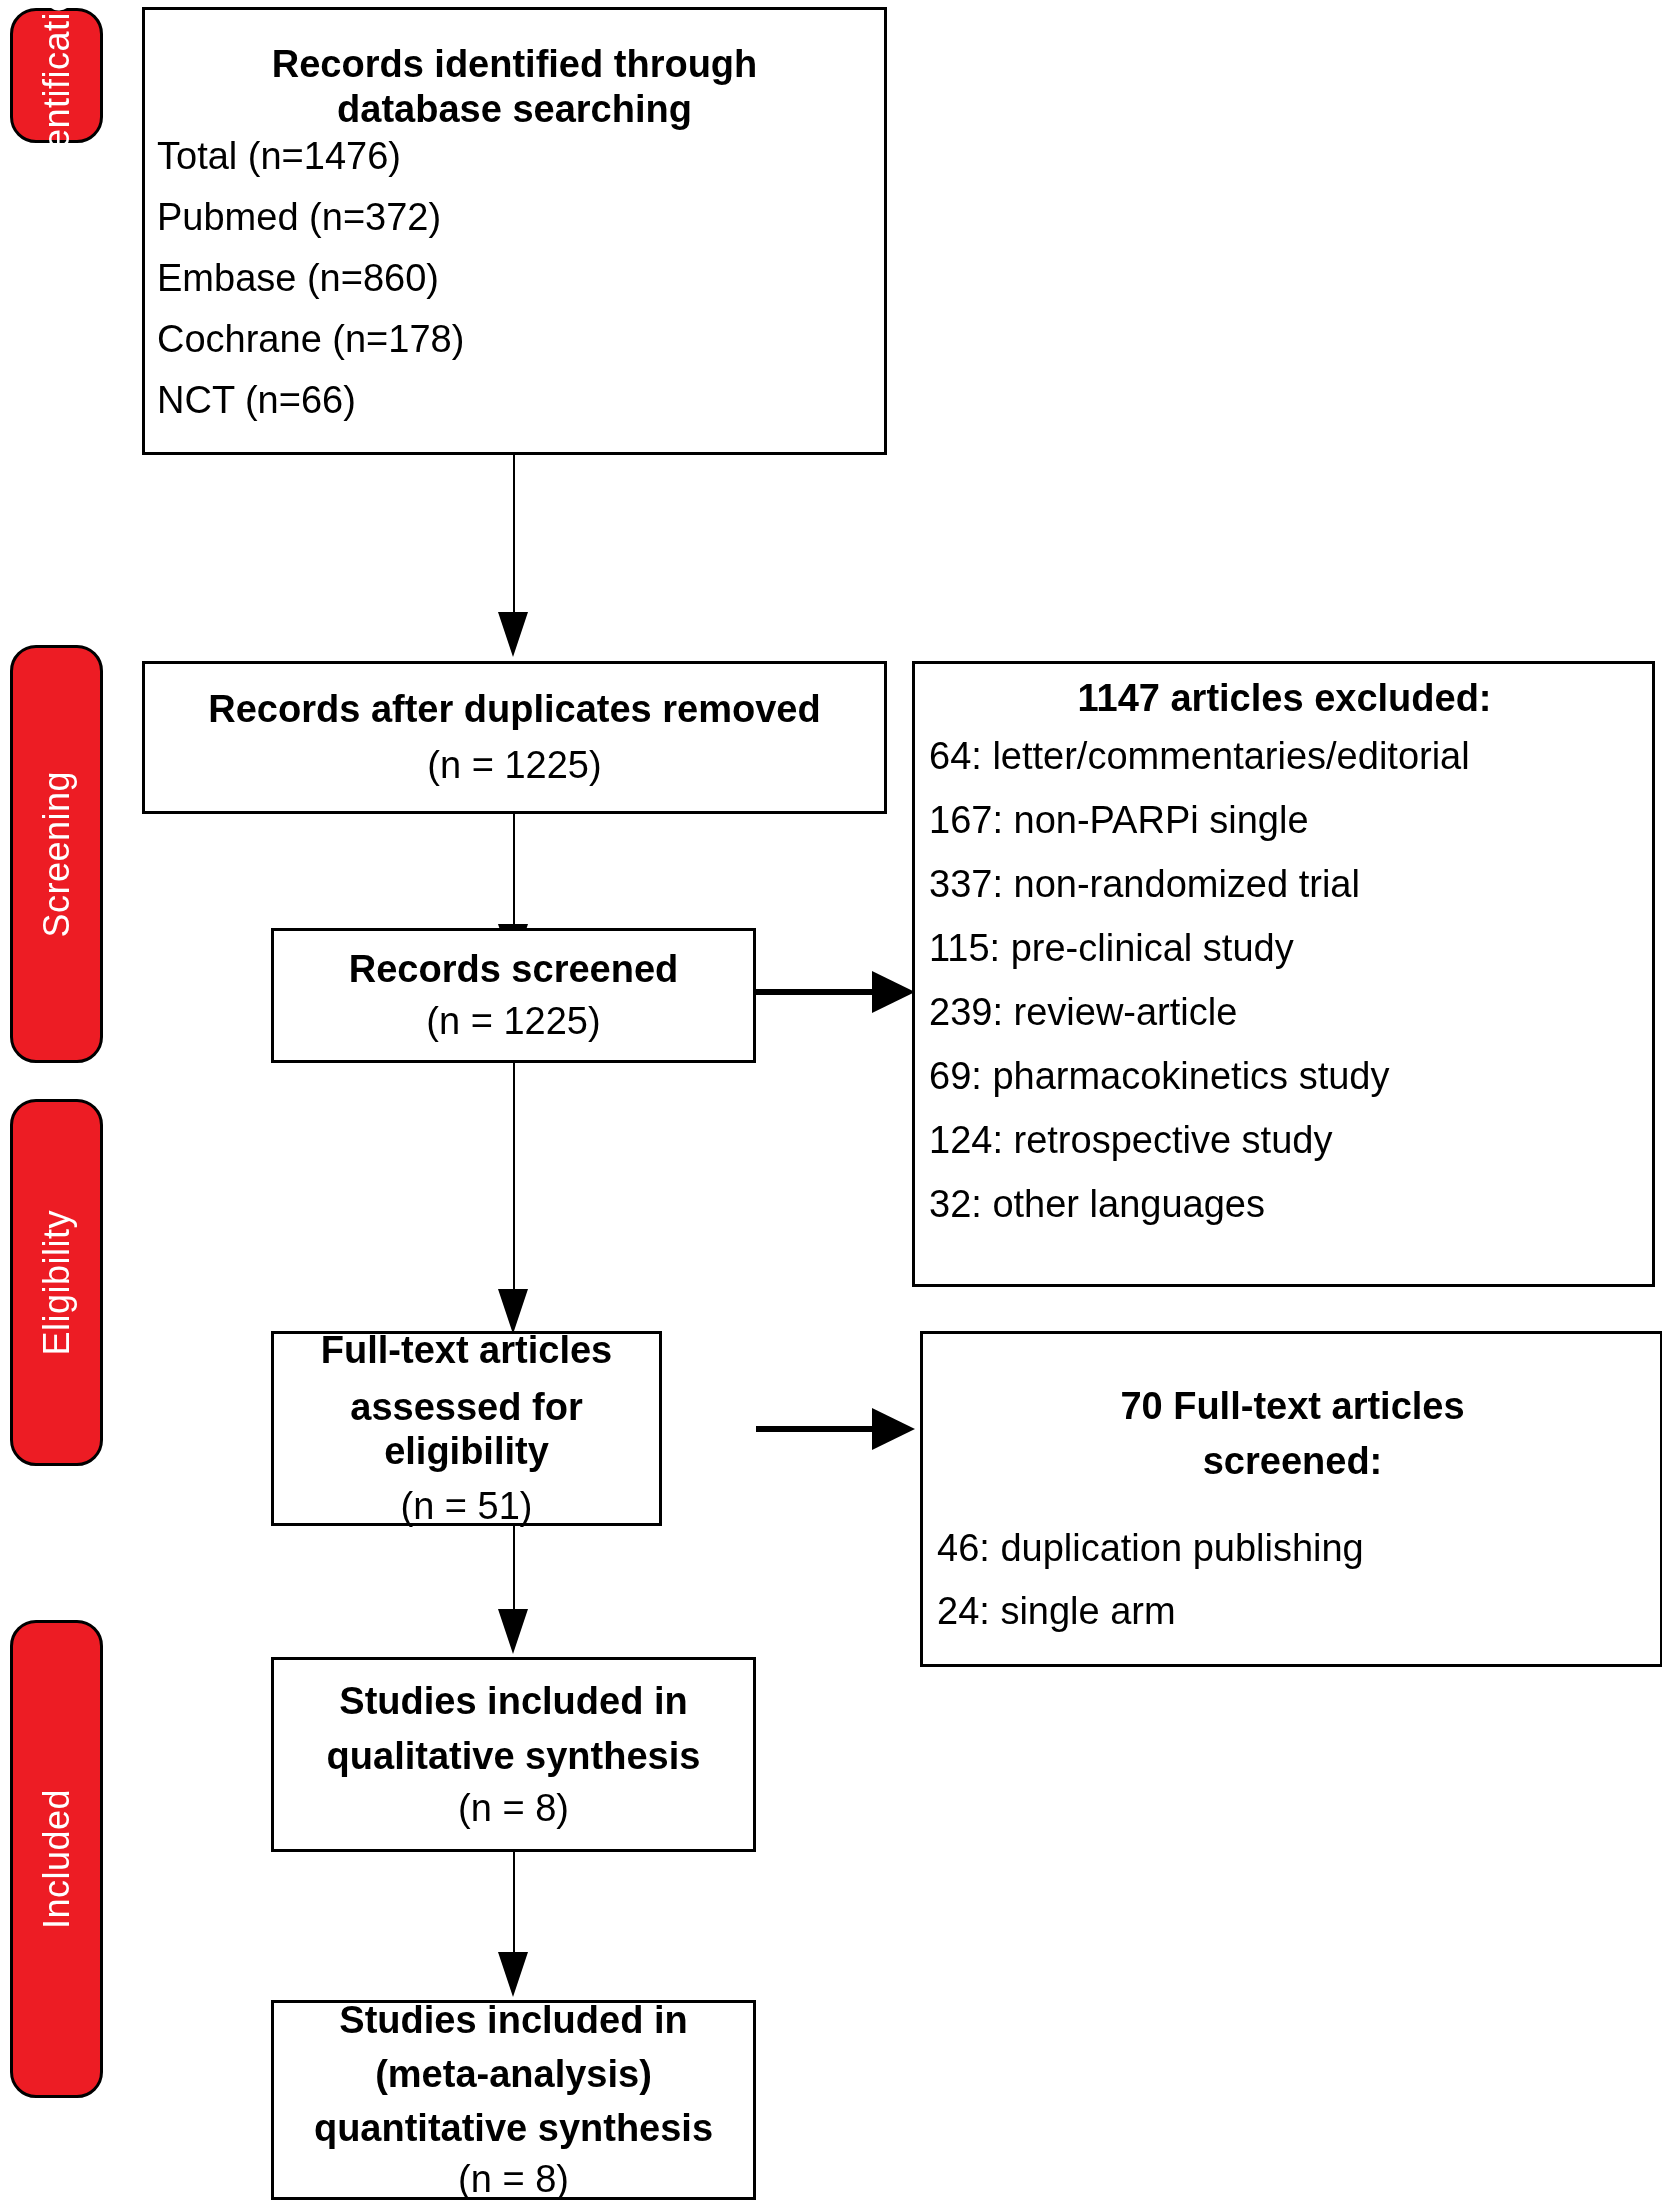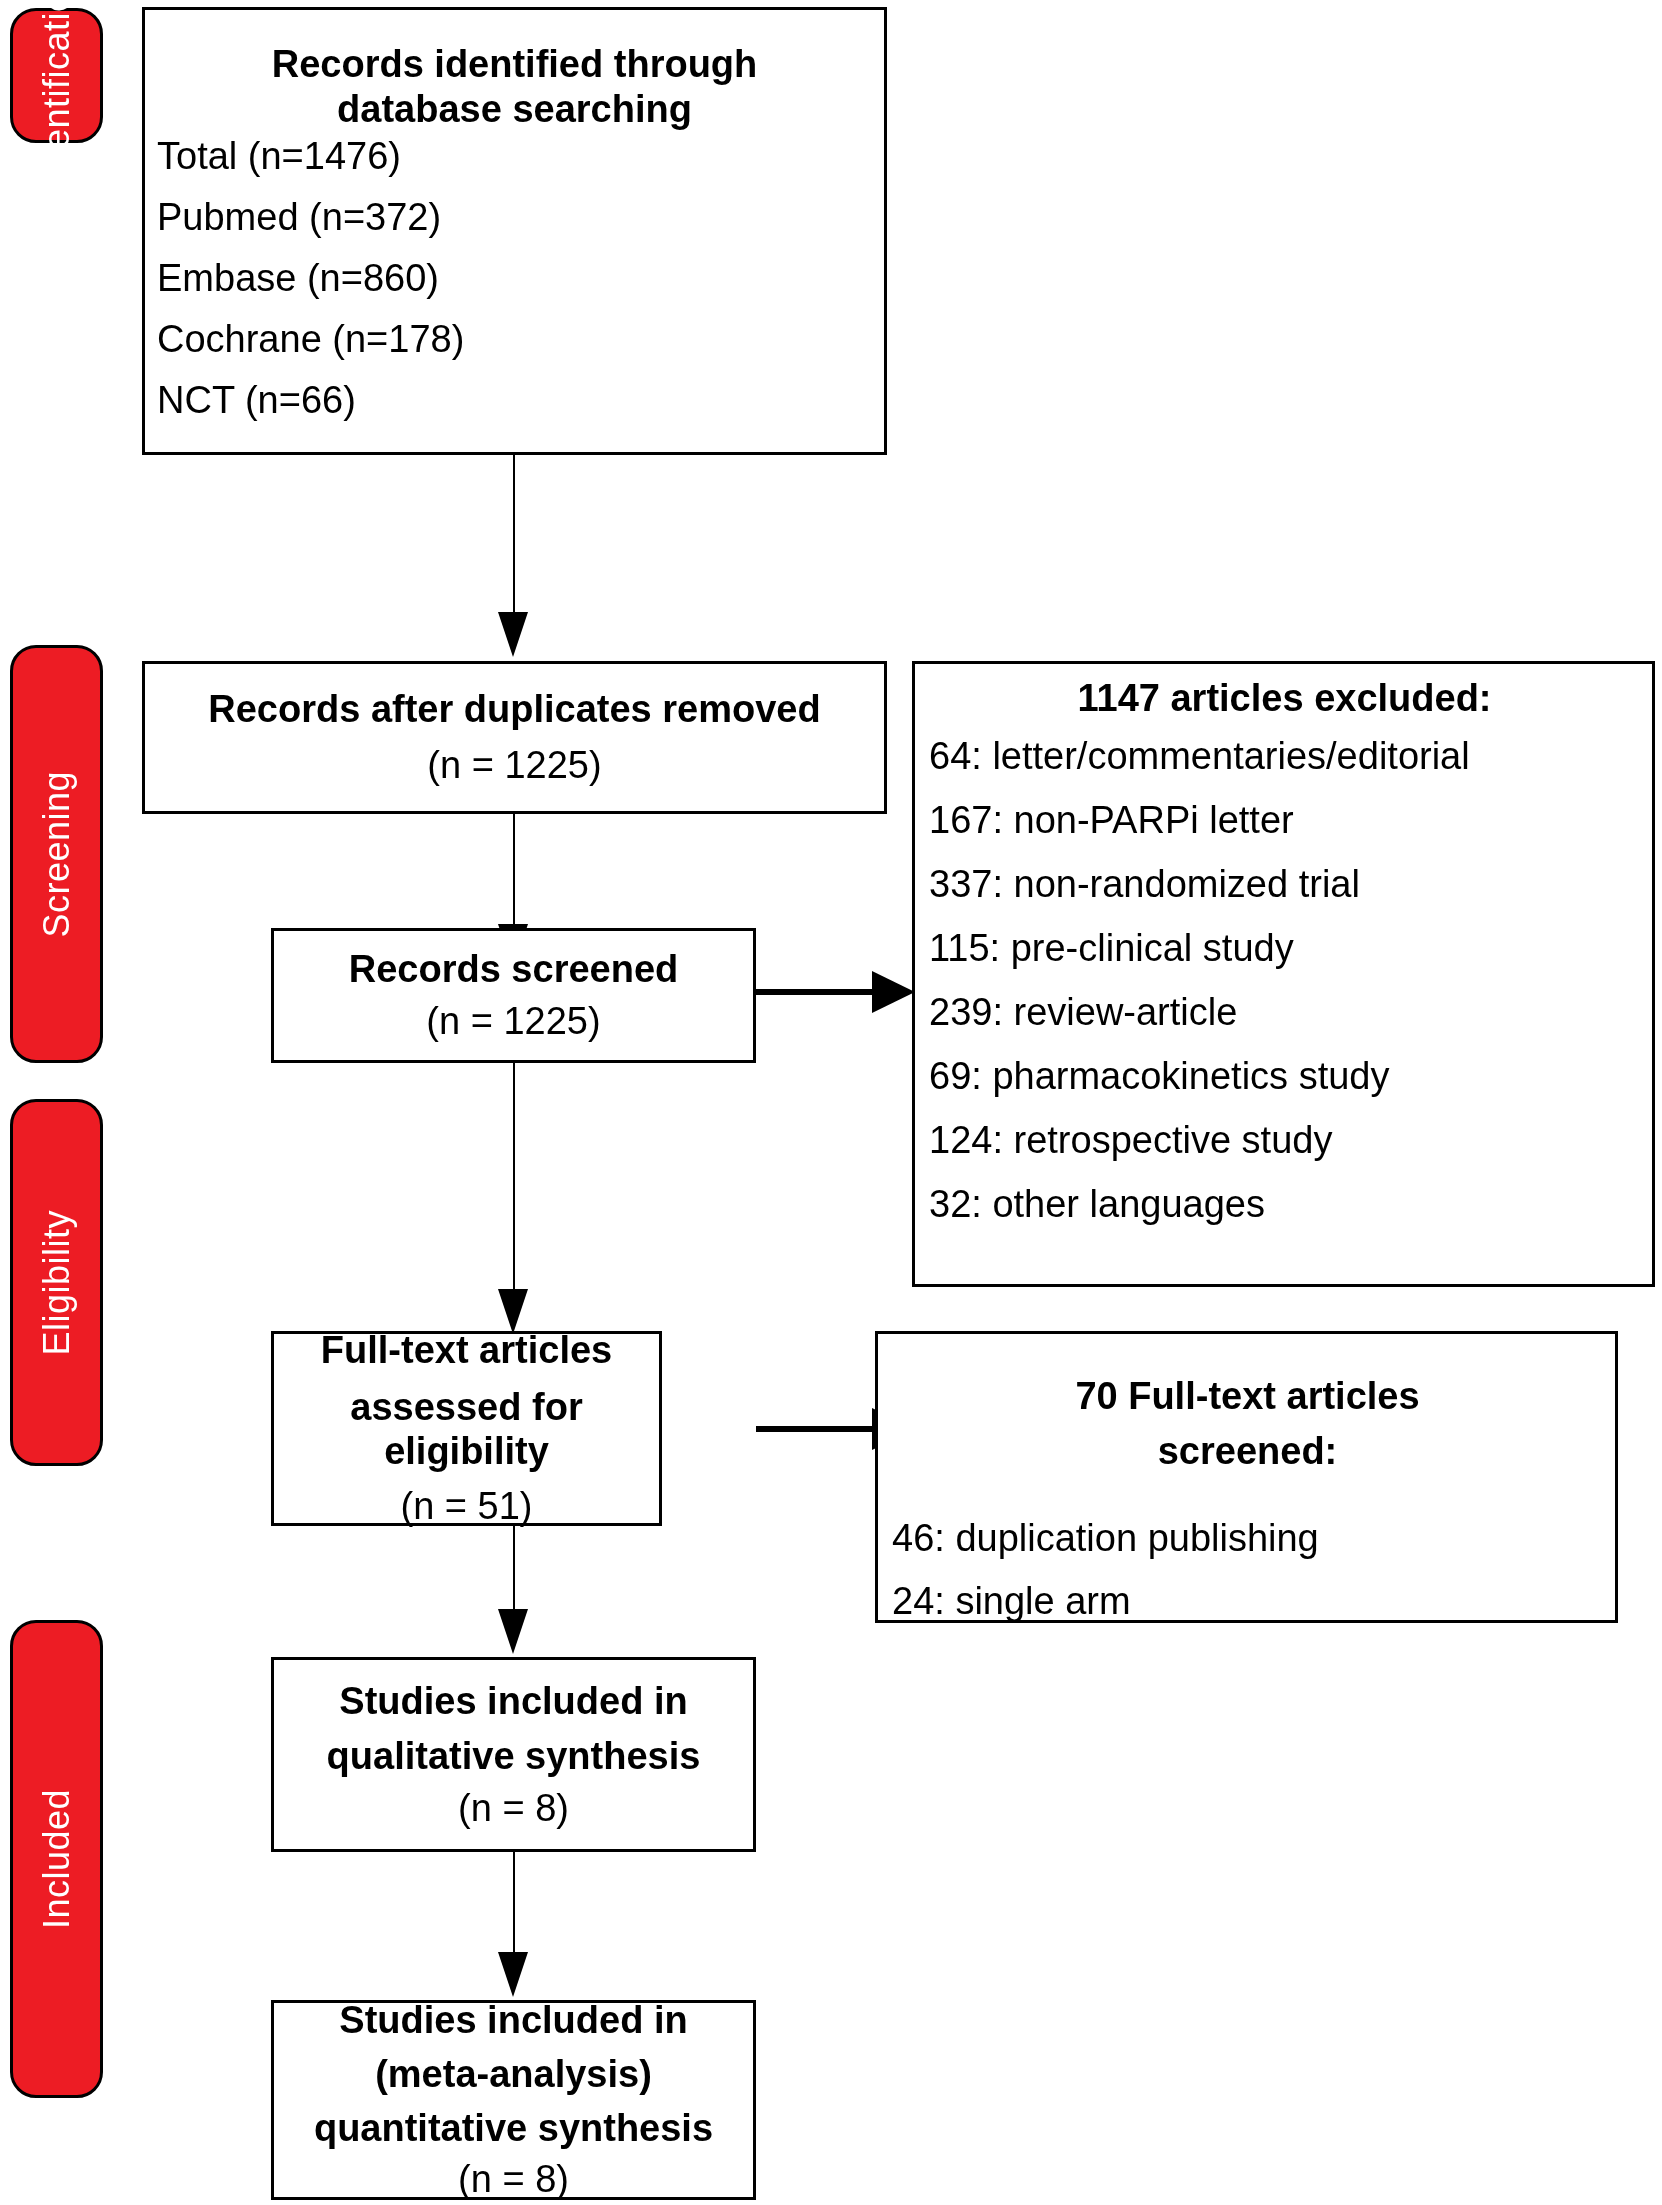--- a/index.html
+++ b/index.html
@@ -158,21 +158,21 @@
   </div>
 
   <div class="h-line" style="left:756px; top:989px; width:117px;"></div>
   <div class="arrow-right" style="left:872px; top:971px;"></div>
 
   <div class="flow-box" style="left:912px; top:661px; width:743px; height:626px; justify-content:flex-start;">
     <div class="box-inner" style="padding:12px 12px 0 14px;">
       <div class="bx-title" style="margin-bottom:16px;">1147 articles excluded:</div>
       <div class="bx-list">
         <div class="li" style="margin-bottom:26px;">64: letter/commentaries/editorial</div>
-        <div class="li" style="margin-bottom:26px;">167: non-PARPi letter</div>
+        <div class="li" style="margin-bottom:26px;">167: non-PARPi single</div>
         <div class="li" style="margin-bottom:26px;">337: non-randomized trial</div>
         <div class="li" style="margin-bottom:26px;">115: pre-clinical study</div>
         <div class="li" style="margin-bottom:26px;">239: review-article</div>
         <div class="li" style="margin-bottom:26px;">69: pharmacokinetics study</div>
         <div class="li" style="margin-bottom:26px;">124: retrospective study</div>
         <div class="li">32: other languages</div>
       </div>
     </div>
   </div>
 
@@ -183,21 +183,21 @@
     <div class="box-inner">
       <div class="bx-title">Full-text articles</div>
       <div class="bx-title" style="margin-top:12px;">assessed for eligibility</div>
       <div class="bx-sub" style="margin-top:10.2px;">(n = 51)</div>
     </div>
   </div>
 
   <div class="h-line" style="left:756px; top:1426px; width:117px;"></div>
   <div class="arrow-right" style="left:872px; top:1408px;"></div>
 
-  <div class="flow-box" style="left:875px; top:1331px; width:743px; height:292px; justify-content:flex-end;">
+  <div class="flow-box" style="left:920px; top:1331px; width:743px; height:336px; justify-content:center;">
     <div class="box-inner" style="padding:16px 12px 0 14px;">
       <div class="bx-title">70 Full-text articles</div>
       <div class="bx-title" style="margin-top:10.2px;">screened:</div>
       <div class="bx-list" style="margin-top:45px;">
         <div class="li" style="margin-bottom:25px;">46: duplication publishing</div>
         <div class="li">24: single arm</div>
       </div>
     </div>
   </div>
 

